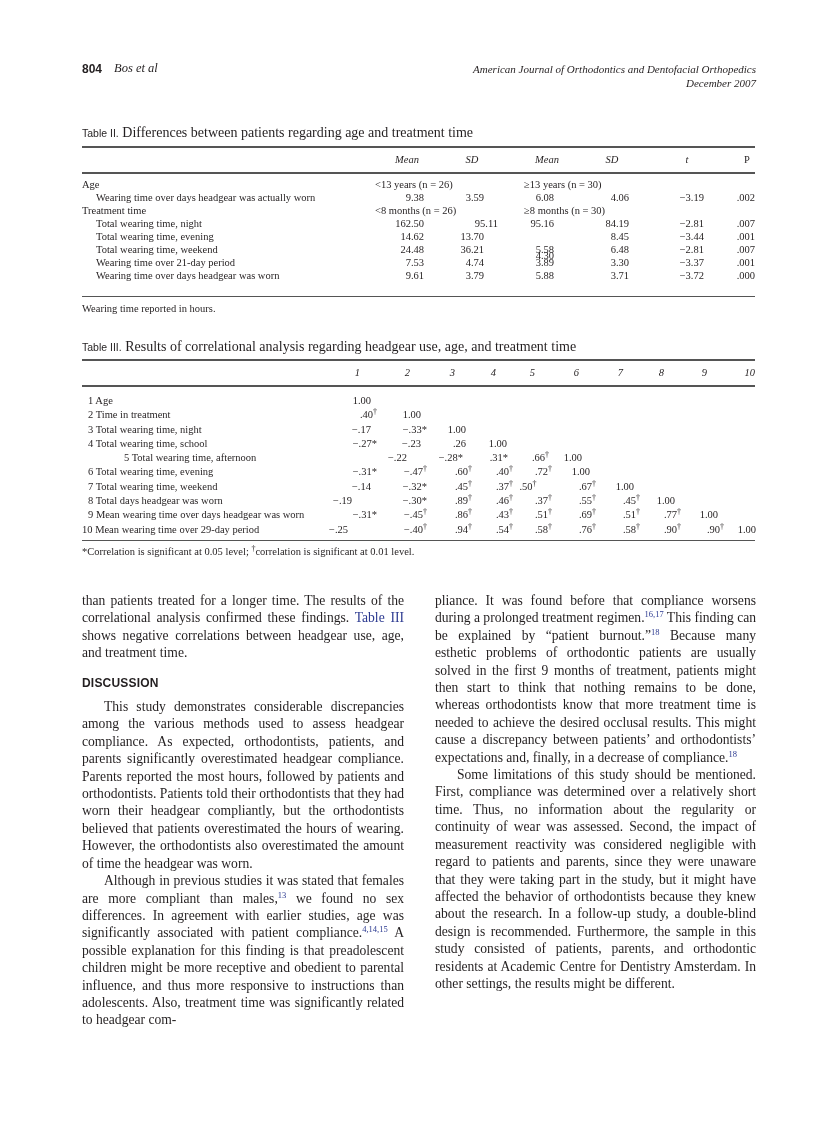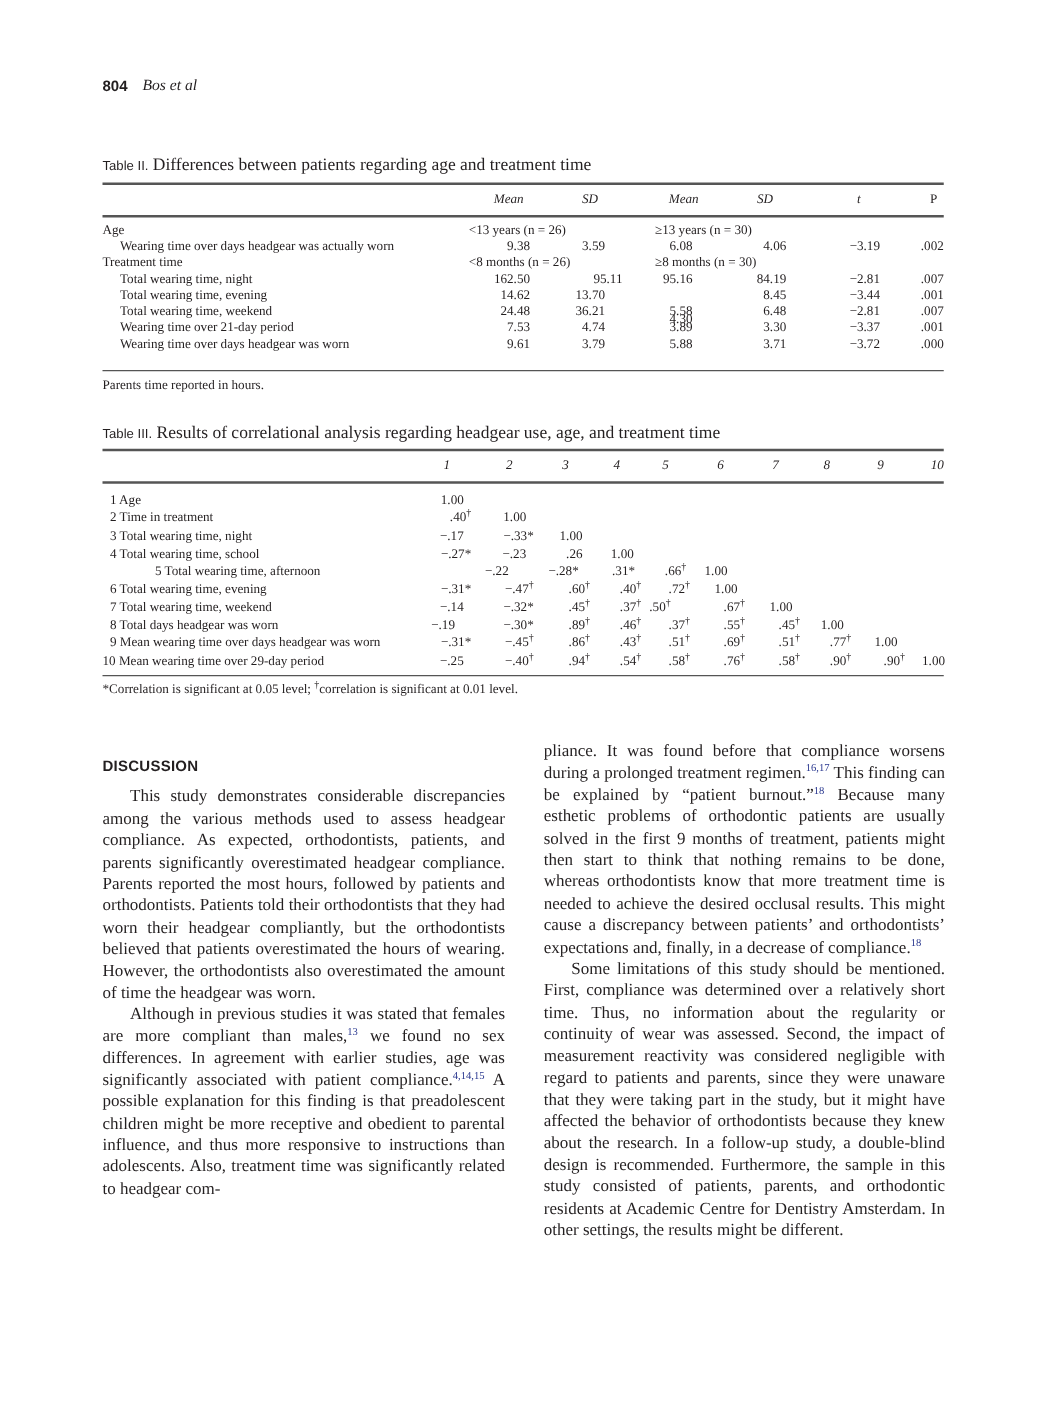--- a/index.html
+++ b/index.html
@@ -35,20 +35,24 @@
   .link { color: #2b3990; }
   sup { font-size: 8.5px; line-height: 0; vertical-align: 5px; color: #2b3990; }
   .dagger { font-size: 8px; vertical-align: 4px; line-height: 0; }
 </style>
 </head>
 <body>
 
 <div class="running-head">
   <span class="page-num">804</span>
   <span class="authors">Bos et al</span>
+  <div class="journal">
+    <div>American Journal of Orthodontics and Dentofacial Orthopedics</div>
+    <div>December 2007</div>
+  </div>
 </div>
 
 <div class="table-title" style="top:125px;">
   <span class="lbl">Table II.</span>
   <span>Differences between patients regarding age and treatment time</span>
 </div>
 <div class="rule-thick" style="top:146px;"></div>
 
 <div class="tbl" style="top:153px;">
   <div class="row">
@@ -124,21 +128,21 @@
     <span class="cell" style="left:14px;">Wearing time over days headgear was worn</span>
     <span class="cell r" style="left:280px;width:62px;">9.61</span>
     <span class="cell r" style="left:350px;width:52px;">3.79</span>
     <span class="cell r" style="left:420px;width:52px;">5.88</span>
     <span class="cell r" style="left:495px;width:52px;">3.71</span>
     <span class="cell r" style="left:570px;width:52px;">−3.72</span>
     <span class="cell r" style="left:640px;width:33px;">.000</span>
   </div>
 </div>
 <div class="rule-thin" style="top:296px;"></div>
-<div class="footnote" style="top:303px;">Parents time reported in hours.</div>
+<div class="footnote" style="top:303px;">Wearing time reported in hours.</div>
 
 <div class="table-title" style="top:339px;">
   <span class="lbl">Table III.</span>
   <span>Results of correlational analysis regarding headgear use, age, and treatment time</span>
 </div>
 <div class="rule-thick" style="top:359px;"></div>
 <div class="tbl" style="top:366px;">
   <div class="row" id="t3-header-row">
       <span class="cell hdr r" style="left: 263px; width: 15px;">1</span>
       <span class="cell hdr r" style="left: 313px; width: 15px;">2</span>
@@ -198,21 +202,21 @@
       <span class="cell" style="left: 247px; width: 48px; text-align: right; padding-right: 6px;">−.14</span>
       <span class="cell" style="left: 297px; width: 48px; text-align: right; padding-right: 0px;">−.32*</span>
       <span class="cell" style="left: 342px; width: 48px; text-align: right; padding-right: 0px;">.45<span class="dagger">†</span></span>
       <span class="cell" style="left: 383px; width: 48px; text-align: right; padding-right: 0px;">.37<span class="dagger">†</span></span>
       <span class="cell" style="left: 422px; width: 48px; text-align: center; padding-right: 0px;">.50<span class="dagger">†</span></span>
       <span class="cell" style="left: 466px; width: 48px; text-align: right; padding-right: 0px;">.67<span class="dagger">†</span></span>
       <span class="cell" style="left: 510px; width: 48px; text-align: right; padding-right: 6px;">1.00</span>
     </div>
     <div class="row" style="height: 14.3px;">
       <span class="cell" style="left: 6px;">8 Total days headgear was worn</span>
-      <span class="cell" style="left: 240px; width: 48px; text-align: right; padding-right: 6px;">−.19</span>
+      <span class="cell" style="left: 251px; width: 48px; text-align: left; padding-right: 6px;">−.19</span>
       <span class="cell" style="left: 297px; width: 48px; text-align: right; padding-right: 0px;">−.30*</span>
       <span class="cell" style="left: 342px; width: 48px; text-align: right; padding-right: 0px;">.89<span class="dagger">†</span></span>
       <span class="cell" style="left: 383px; width: 48px; text-align: right; padding-right: 0px;">.46<span class="dagger">†</span></span>
       <span class="cell" style="left: 422px; width: 48px; text-align: right; padding-right: 0px;">.37<span class="dagger">†</span></span>
       <span class="cell" style="left: 466px; width: 48px; text-align: right; padding-right: 0px;">.55<span class="dagger">†</span></span>
       <span class="cell" style="left: 510px; width: 48px; text-align: right; padding-right: 0px;">.45<span class="dagger">†</span></span>
       <span class="cell" style="left: 551px; width: 48px; text-align: right; padding-right: 6px;">1.00</span>
     </div>
     <div class="row" style="height: 14.3px;">
       <span class="cell" style="left: 6px;">9 Mean wearing time over days headgear was worn</span>
@@ -221,38 +225,39 @@
       <span class="cell" style="left: 342px; width: 48px; text-align: right; padding-right: 0px;">.86<span class="dagger">†</span></span>
       <span class="cell" style="left: 383px; width: 48px; text-align: right; padding-right: 0px;">.43<span class="dagger">†</span></span>
       <span class="cell" style="left: 422px; width: 48px; text-align: right; padding-right: 0px;">.51<span class="dagger">†</span></span>
       <span class="cell" style="left: 466px; width: 48px; text-align: right; padding-right: 0px;">.69<span class="dagger">†</span></span>
       <span class="cell" style="left: 510px; width: 48px; text-align: right; padding-right: 0px;">.51<span class="dagger">†</span></span>
       <span class="cell" style="left: 551px; width: 48px; text-align: right; padding-right: 0px;">.77<span class="dagger">†</span></span>
       <span class="cell" style="left: 594px; width: 48px; text-align: right; padding-right: 6px;">1.00</span>
     </div>
     <div class="row" style="height: 14.3px;">
       <span class="cell" style="left: 0px;">10 Mean wearing time over 29-day period</span>
-      <span class="cell" style="left: 247px; width: 48px; text-align: right; padding-right: 6px;">−.25</span>
+      <span class="cell" style="left: 247px; width: 48px; padding-right: 6px;">−.25</span>
       <span class="cell" style="left: 297px; width: 48px; text-align: right; padding-right: 0px;">−.40<span class="dagger">†</span></span>
       <span class="cell" style="left: 342px; width: 48px; text-align: right; padding-right: 0px;">.94<span class="dagger">†</span></span>
       <span class="cell" style="left: 383px; width: 48px; text-align: right; padding-right: 0px;">.54<span class="dagger">†</span></span>
       <span class="cell" style="left: 422px; width: 48px; text-align: right; padding-right: 0px;">.58<span class="dagger">†</span></span>
       <span class="cell" style="left: 466px; width: 48px; text-align: right; padding-right: 0px;">.76<span class="dagger">†</span></span>
       <span class="cell" style="left: 510px; width: 48px; text-align: right; padding-right: 0px;">.58<span class="dagger">†</span></span>
       <span class="cell" style="left: 551px; width: 48px; text-align: right; padding-right: 0px;">.90<span class="dagger">†</span></span>
       <span class="cell" style="left: 594px; width: 48px; text-align: right; padding-right: 0px;">.90<span class="dagger">†</span></span>
       <span class="cell" style="left: 632px; width: 48px; text-align: right; padding-right: 6px;">1.00</span>
     </div>
   </div>
 <div class="rule-thin" style="top:540px;"></div>
 <div class="footnote" style="top:546px;">
   <span>*Correlation is significant at 0.05 level; </span><span class="dagger">†</span><span>correlation is significant at 0.01 level.</span>
 </div>
 
 <div class="col left">
+  <p><span>than patients treated for a longer time. The results of the correlational analysis confirmed these findings. </span><span class="link">Table III</span><span> shows negative correlations between headgear use, age, and treatment time.</span></p>
   <p class="heading">DISCUSSION</p>
   <p class="indent">This study demonstrates considerable discrepancies among the various methods used to assess headgear compliance. As expected, orthodontists, patients, and parents significantly overestimated headgear compliance. Parents reported the most hours, followed by patients and orthodontists. Patients told their orthodontists that they had worn their headgear compliantly, but the orthodontists believed that patients overestimated the hours of wearing. However, the orthodontists also overestimated the amount of time the headgear was worn.</p>
   <p class="indent"><span>Although in previous studies it was stated that females are more compliant than males,</span><sup>13</sup><span> we found no sex differences. In agreement with earlier studies, age was significantly associated with patient compliance.</span><sup>4,14,15</sup><span> A possible explanation for this finding is that preadolescent children might be more receptive and obedient to parental influence, and thus more responsive to instructions than adolescents. Also, treatment time was significantly related to headgear com-</span></p>
 </div>
 
 <div class="col right">
   <p><span>pliance. It was found before that compliance worsens during a prolonged treatment regimen.</span><sup>16,17</sup><span> This finding can be explained by “patient burnout.”</span><sup>18</sup><span> Because many esthetic problems of orthodontic patients are usually solved in the first 9 months of treatment, patients might then start to think that nothing remains to be done, whereas orthodontists know that more treatment time is needed to achieve the desired occlusal results. This might cause a discrepancy between patients’ and orthodontists’ expectations and, finally, in a decrease of compliance.</span><sup>18</sup></p>
   <p class="indent">Some limitations of this study should be mentioned. First, compliance was determined over a relatively short time. Thus, no information about the regularity or continuity of wear was assessed. Second, the impact of measurement reactivity was considered negligible with regard to patients and parents, since they were unaware that they were taking part in the study, but it might have affected the behavior of orthodontists because they knew about the research. In a follow-up study, a double-blind design is recommended. Furthermore, the sample in this study consisted of patients, parents, and orthodontic residents at Academic Centre for Dentistry Amsterdam. In other settings, the results might be different.</p>
 </div>
 

